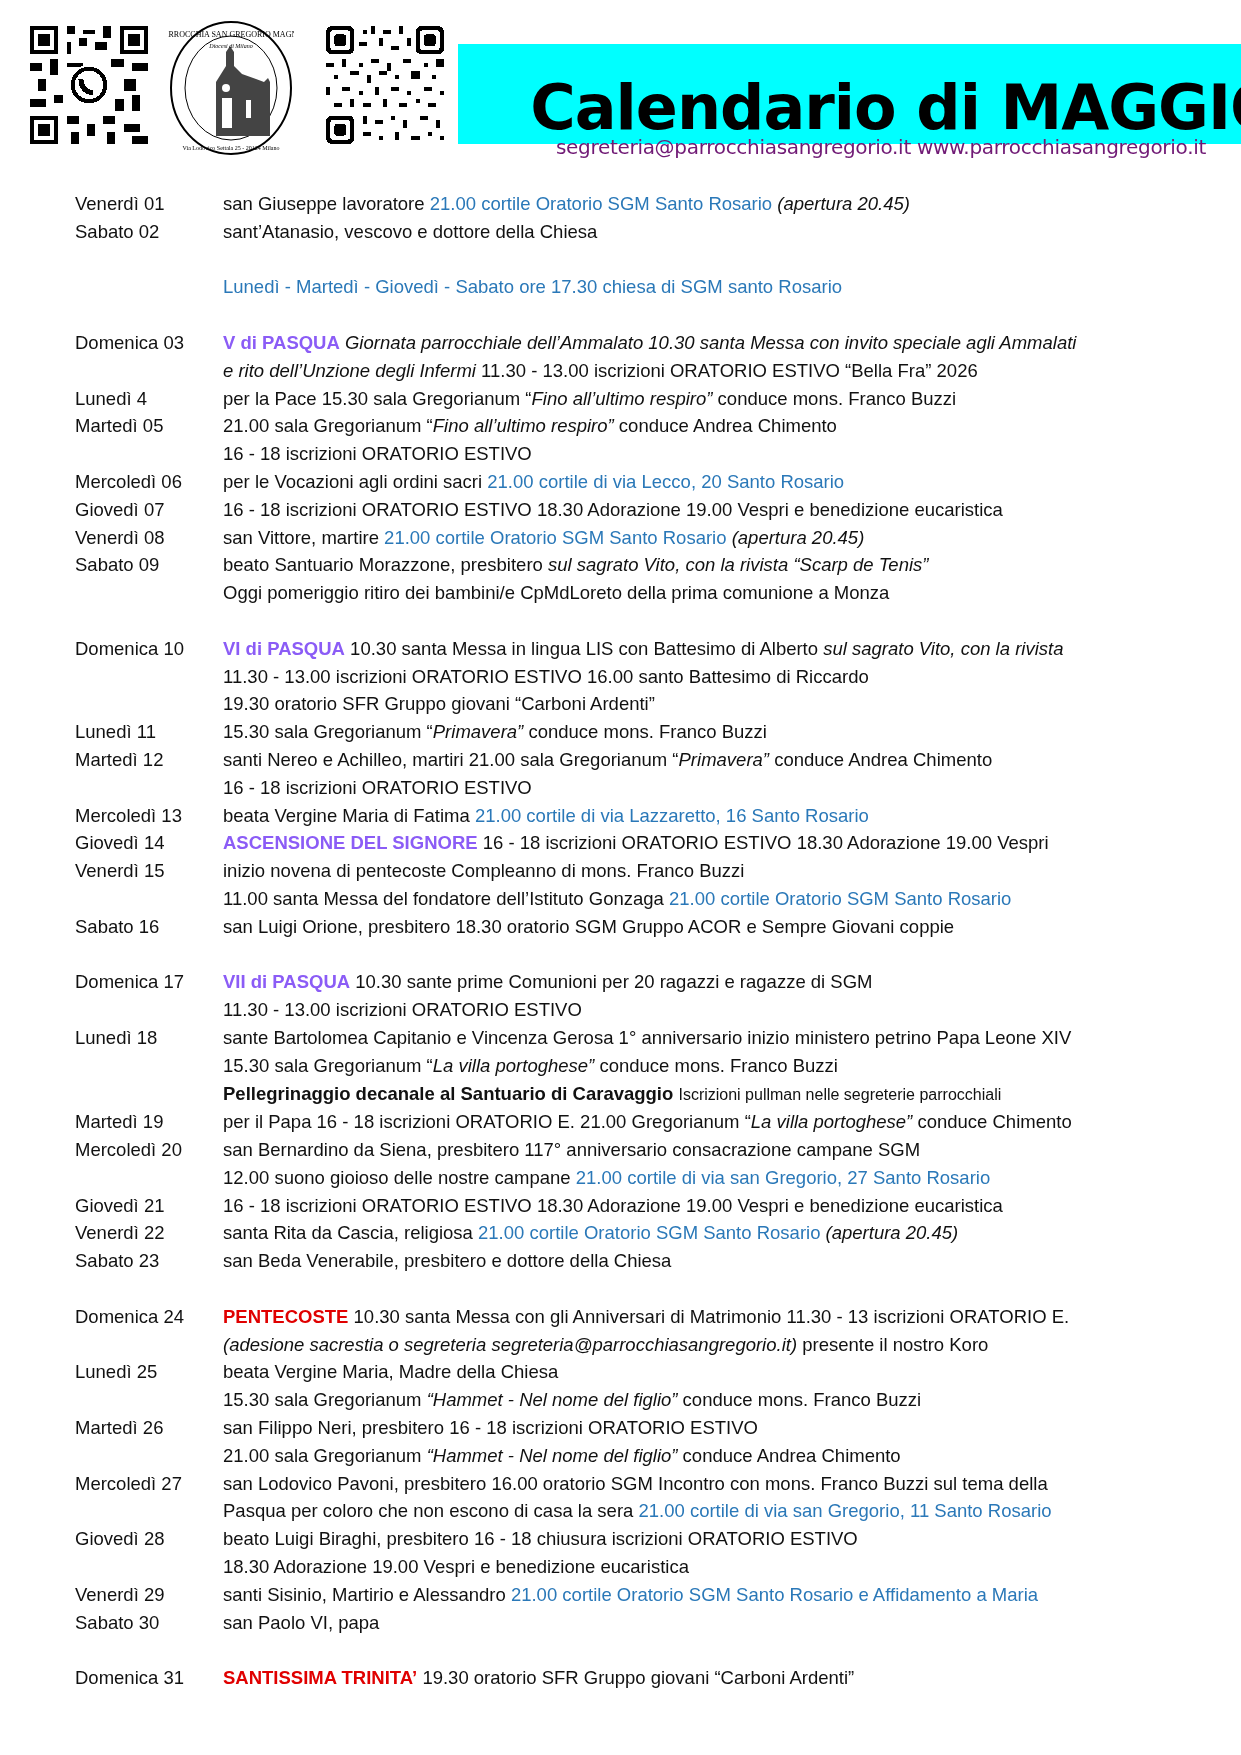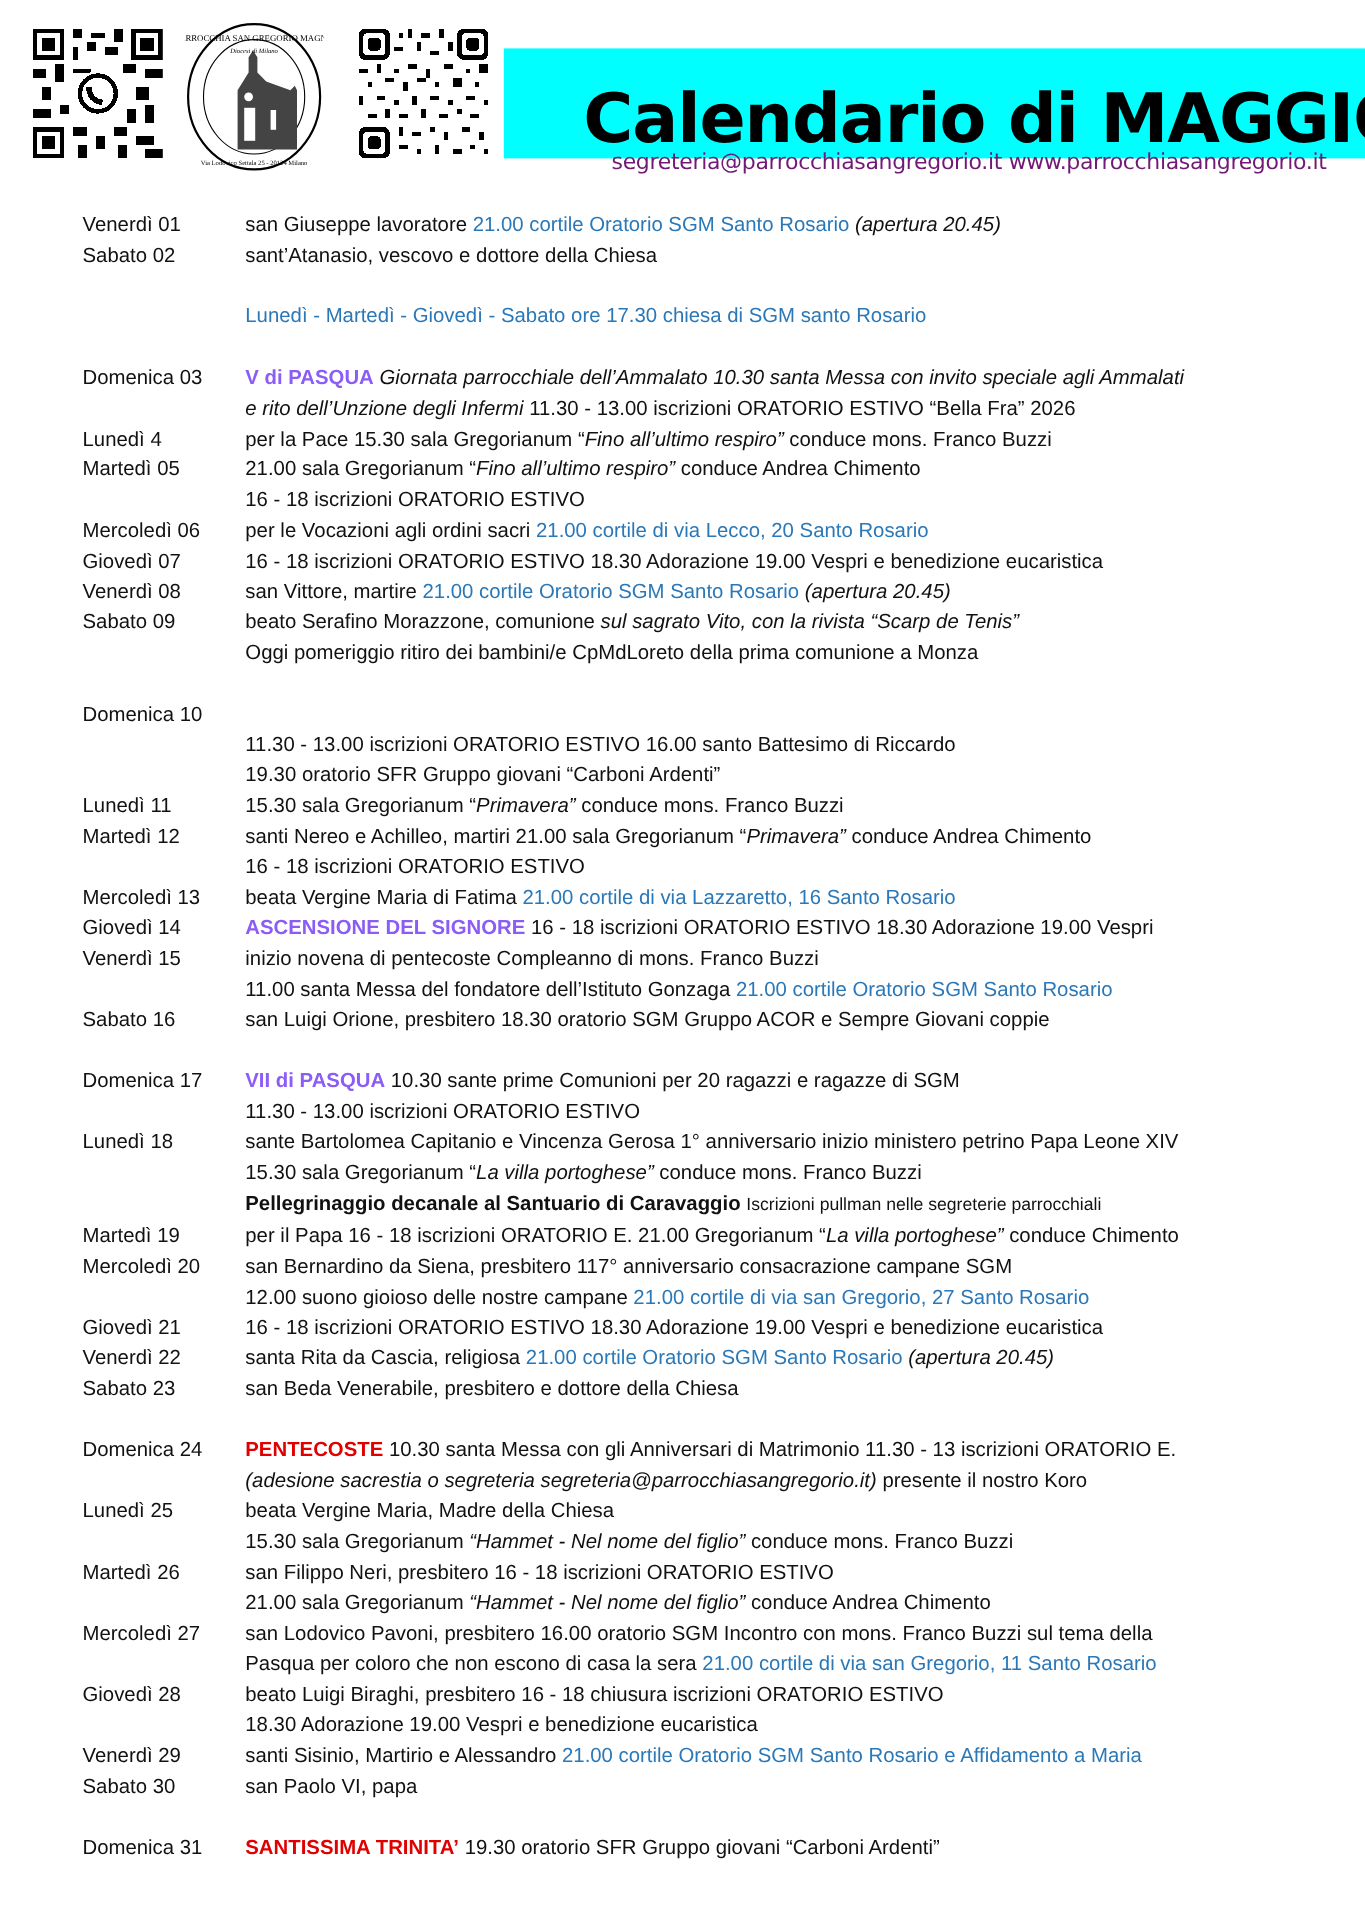--- a/index.html
+++ b/index.html
@@ -204,29 +204,30 @@
     <div class="row">
       <span class="day">Giovedì 07</span>
       <span class="text"><span>16 - 18 iscrizioni ORATORIO ESTIVO 18.30 Adorazione 19.00 Vespri e benedizione eucaristica</span></span>
     </div>
     <div class="row">
       <span class="day">Venerdì 08</span>
       <span class="text"><span>san Vittore, martire </span><span class="blue">21.00 cortile Oratorio SGM Santo Rosario</span><span> </span><span class="it">(apertura 20.45)</span></span>
     </div>
     <div class="row">
       <span class="day">Sabato 09</span>
-      <span class="text"><span>beato Serafino Morazzone, comunione </span><span class="it">sul sagrato Vito, con la rivista “Scarp de Tenis”</span></span>
+      <span class="text"><span>beato Santuario Morazzone, presbitero </span><span class="it">sul sagrato Vito, con la rivista “Scarp de Tenis”</span></span>
     </div>
     <div class="row">
       <span class="day"></span>
       <span class="text"><span>Oggi pomeriggio ritiro dei bambini/e CpMdLoreto della prima comunione a Monza</span></span>
     </div>
     <div class="gap"></div>
     <div class="row">
       <span class="day">Domenica 10</span>
+      <span class="text"><span class="yellow">VI di PASQUA</span><span> 10.30 santa Messa in lingua LIS con Battesimo di Alberto </span><span class="it">sul sagrato Vito, con la rivista</span></span>
     </div>
     <div class="row">
       <span class="day"></span>
       <span class="text"><span>11.30 - 13.00 iscrizioni ORATORIO ESTIVO 16.00 santo Battesimo di Riccardo</span></span>
     </div>
     <div class="row">
       <span class="day"></span>
       <span class="text"><span>19.30 oratorio SFR Gruppo giovani “Carboni Ardenti”</span></span>
     </div>
     <div class="row">

